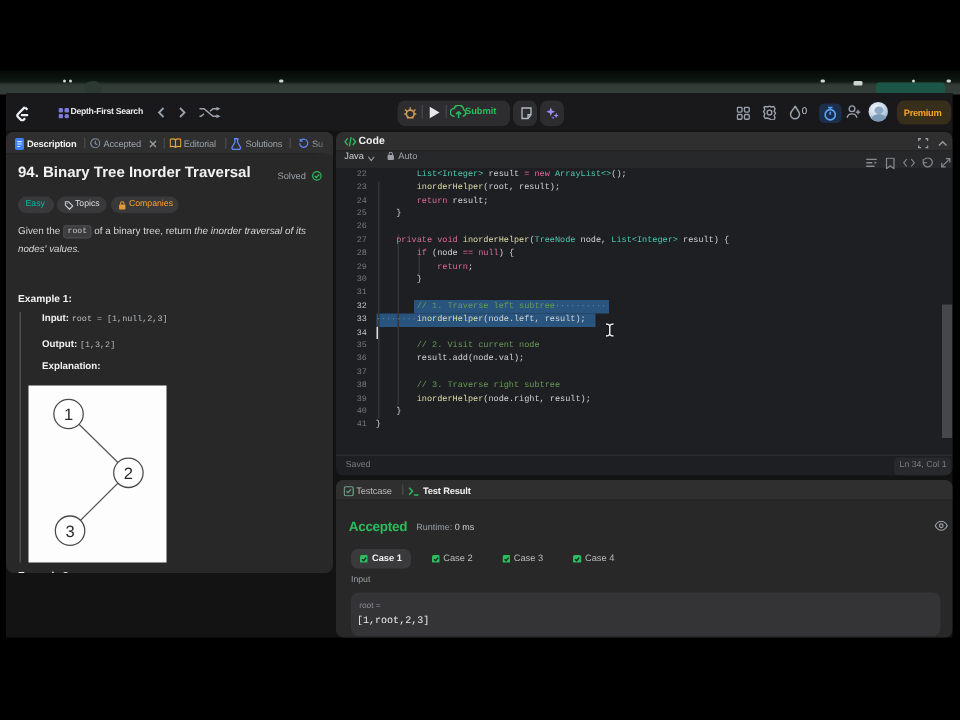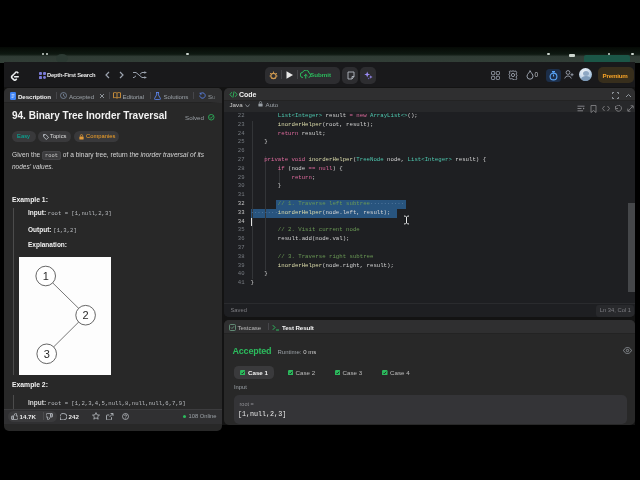--- a/index.html
+++ b/index.html
@@ -114,21 +114,21 @@
     <path d="M8 3.2v3m-1.5-1.5h3" stroke="#9ca3af" stroke-width="0.9"></path>
   </svg>
   <div class="abs" style="left:575px;top:5.5px;width:13px;height:13px;border-radius:50%;background:radial-gradient(circle at 40% 30%,#f0f4f8 0%,#cfdded 40%,#9cbcd8 70%,#6d92ba 100%);overflow:hidden;">
         <span style="position:absolute;left:4px;top:3px;width:6px;height:5px;border-radius:50%;background:#8fa8c4;"></span>
         <span style="position:absolute;left:2px;top:8px;width:10px;height:7px;border-radius:50% 50% 0 0;background:#7c99b8;"></span>
       </div>
       <div class="abs" style="left:575px;top:5.5px;width:13px;height:13px;border-radius:50%;"></div>
   <div class="abs" style="left:593.5px;top:5px;width:36px;height:16px;background:#372e1c;border-radius:5px;"></div>
   <div class="abs" style="left:598.5px;top:10px;color:#f8a427;font-weight:bold;font-size:6.2px;letter-spacing:-0.2px;">Premium</div>
 </div>
-<div class="panel" style="left:0;top:26px;width:218px;height:343px;">
+<div class="panel" style="left:0;top:26px;width:218px;height:294px;">
   <div class="phead"></div>
   <svg class="abs" style="left:6px;top:3.5px" width="6" height="8" viewBox="0 0 6 8">
     <rect x="0" y="0" width="6" height="8" rx="1.2" fill="#3c82f6"></rect>
     <path d="M1.5 2.4h3M1.5 4h3M1.5 5.6h2" stroke="#dbeafe" stroke-width="0.7"></path>
   </svg>
   <div class="abs tabtxt" style="left:14px;top:4.5px;color:#f0f0f0;font-weight:bold;">Description</div>
   <div class="tabsep" style="left:52px;"></div>
   <svg class="abs" style="left:56px;top:4px" width="7" height="7" viewBox="0 0 7 7">
     <circle cx="3.5" cy="3.5" r="3" fill="none" stroke="#7d8ea3" stroke-width="0.8"></circle>
     <path d="M3.5 1.8v1.9l1.4.8" stroke="#7d8ea3" stroke-width="0.8" fill="none"></path>
@@ -358,15 +358,15 @@
   </svg>
   <div class="abs" style="left:119px;top:49.5px;color:#bdbdbd;font-size:6.2px;">Case 3</div>
   <svg class="abs" style="left:158.5px;top:50px" width="5.5" height="5.5" viewBox="0 0 5.5 5.5">
     <rect x="0" y="0" width="5.5" height="5.5" rx="1.2" fill="#2cbb5d"></rect>
     <path d="M1.4 2.9l1 1 1.7-2.2" fill="none" stroke="#1e1f22" stroke-width="0.9"></path>
   </svg>
   <div class="abs" style="left:166.5px;top:49.5px;color:#bdbdbd;font-size:6.2px;">Case 4</div>
   <div class="abs" style="left:10.5px;top:64.5px;color:#9aa0a6;font-size:5.8px;">Input</div>
   <div class="abs" style="left:10px;top:75px;width:393.5px;height:29.5px;background:#343437;border-radius:5px;"></div>
   <div class="abs" style="left:16px;top:81.5px;color:#8f8f94;font-size:5.5px;">root =</div>
-  <div class="abs mono" style="left:14.5px;top:90.5px;color:#ececec;font-size:6.7px;">[1,null,2,3]</div>
+  <div class="abs mono" style="left:14.5px;top:90.5px;color:#ececec;font-size:6.7px;">[1,root,2,3]</div>
 </div>
 </div>
 
 </body></html>

